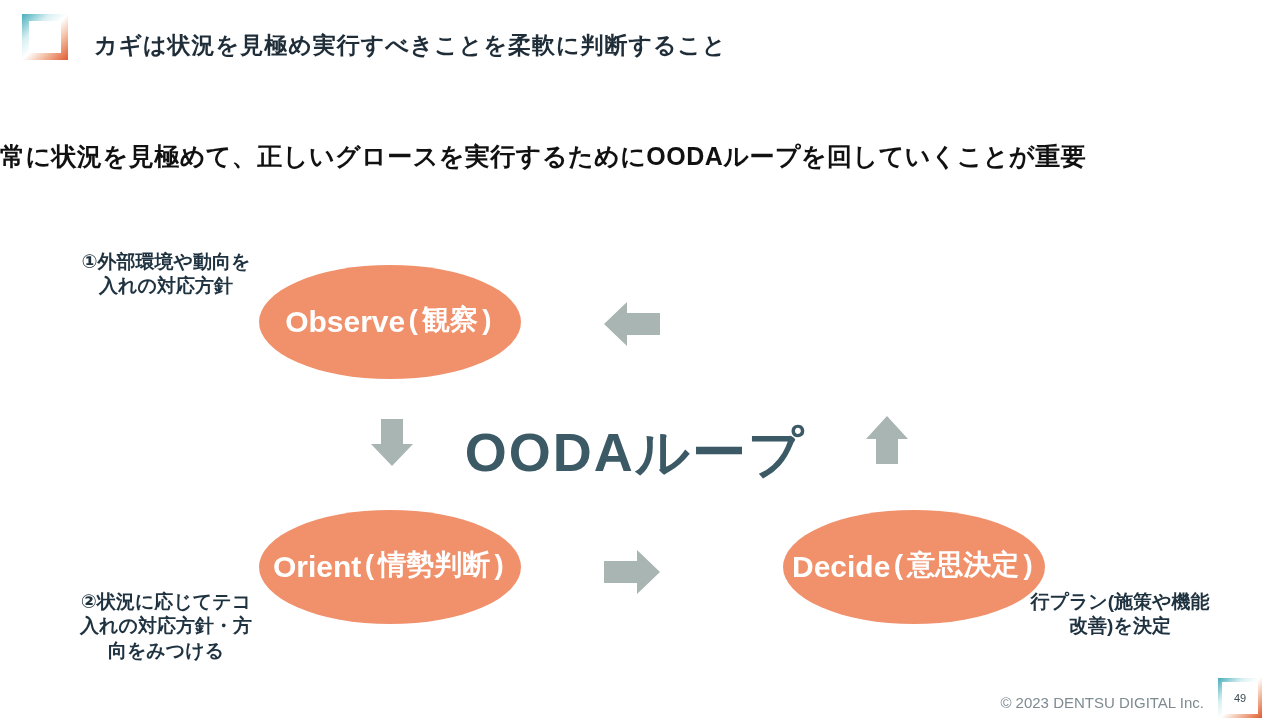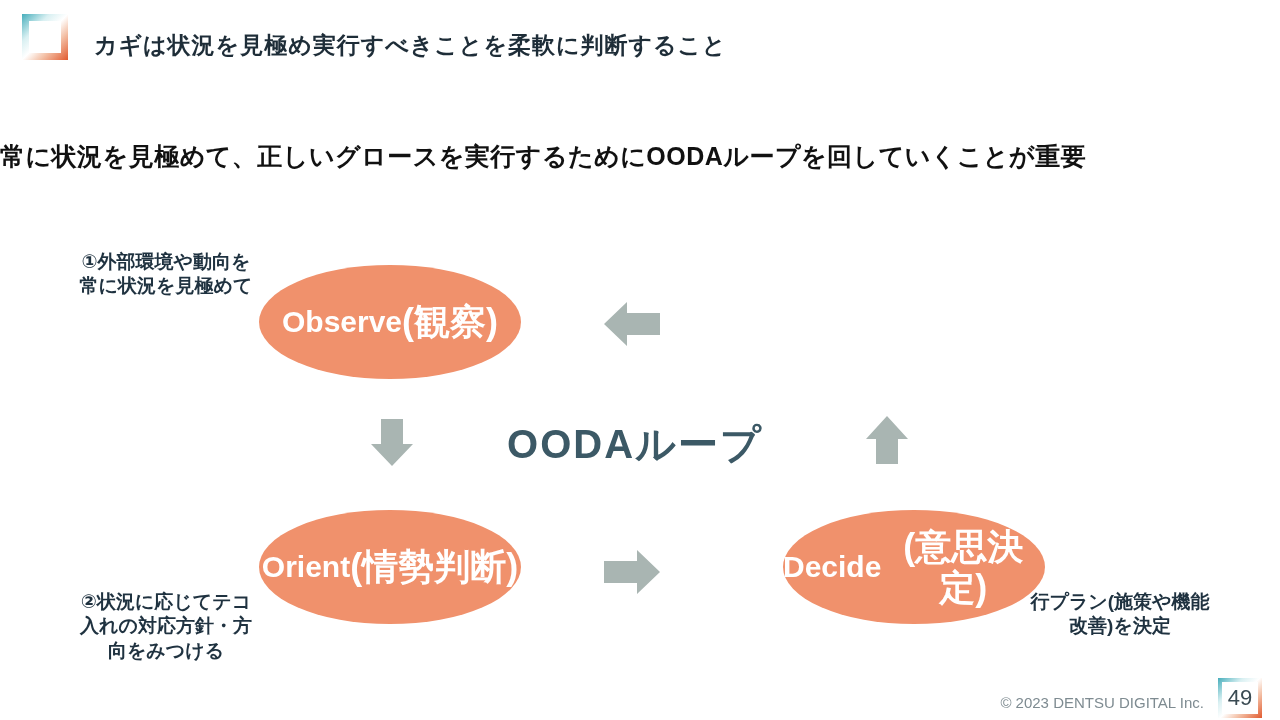--- a/index.html
+++ b/index.html
@@ -46,30 +46,30 @@
   }
 
   
   .node{
     position:absolute;width:262px;height:114px;border-radius:50%;
     background:var(--ellipse-fill);color:var(--ellipse-text);
     display:flex;flex-direction:row;align-items:center;justify-content:center;
     text-align:center;font-weight:bold;line-height:1.15;
   }
   .node .en{font-size:30px;}
-  .node .ja{font-size:36px;}
+  .node .ja{font-size:28px;font-family:Liberation Mono, monospace;}
   .node-observe{left:259px;top:265px;}
   .node-act{left:759px;top:265px;}
   .node-orient{left:259px;top:510px;}
   .node-decide{left:783px;top:510px;}
 
   
   .ooda-label{
     position:absolute;left:455px;top:417px;width:360px;
-    text-align:center;font-size:40px;font-weight:bold;color:var(--ooda-color);
+    text-align:center;font-size:54px;font-weight:bold;color:var(--ooda-color);
     letter-spacing:2px;white-space:nowrap;
   }
 
   
   .ann{
     position:absolute;text-align:center;font-weight:bold;
     font-size:19px;line-height:1.28;color:var(--text-dark);
   }
   .ann-1{left:52px;top:250px;width:228px;}
   .ann-4{left:996px;top:250px;width:248px;}
@@ -91,38 +91,38 @@
     font-size:15px;color:var(--footer-color);white-space:nowrap;
   }
   .page-box{
     position:absolute;left:1218px;top:678px;width:44px;height:40px;
     background:linear-gradient(135deg,var(--logo-teal) 0%,#d9f0f2 30%,#ffffff 50%,#f3c0a6 70%,var(--logo-orange) 100%);
     display:flex;align-items:center;justify-content:center;
   }
   .page-box .inner{
     width:36px;height:32px;background:#ffffff;
     display:flex;align-items:center;justify-content:center;
-    font-size:22px;color:#3A4A52;
+    font-size:11px;color:#3A4A52;
   }
 </style>
 </head>
 <body>
 
 <div class="slide">
 
   <div class="logo">
     <div class="inner"></div>
   </div>
   <div class="page-title">カギは状況を見極め実行すべきことを柔軟に判断すること</div>
 
   <div class="lead">常に状況を見極めて、正しいグロースを実行するためにOODAループを回していくことが重要</div>
 
   <div class="ann ann-1">
     <div>①外部環境や動向を</div>
-    <div>常に状況を見極めて</div>
+    <div>入れの対応方針</div>
   </div>
   <div class="ann ann-2">
     <div>②状況に応じてテコ</div>
     <div>入れの対応方針・方</div>
     <div>向をみつける</div>
   </div>
   <div class="ann ann-3">
     <div>行プラン(施策や機能</div>
     <div>改善)を決定</div>
   </div>

